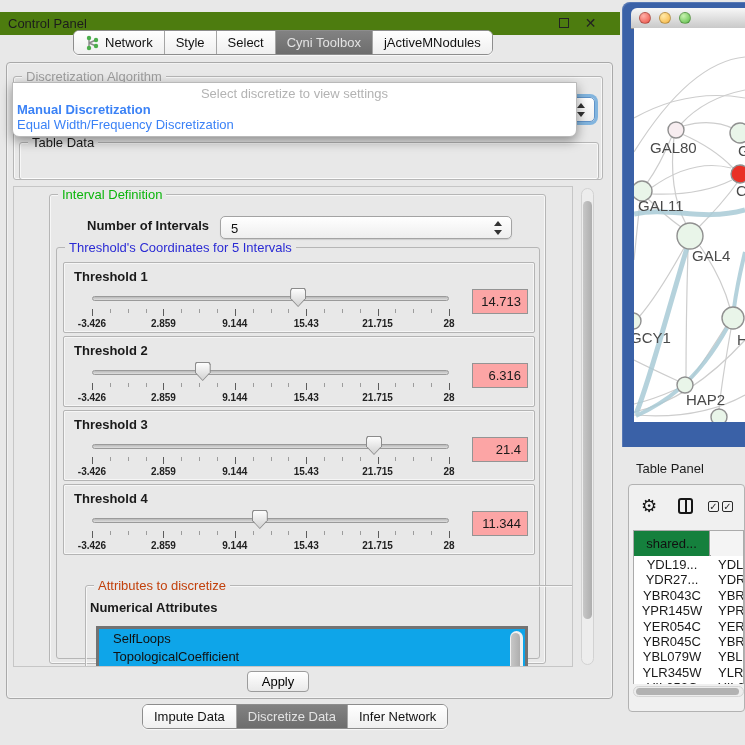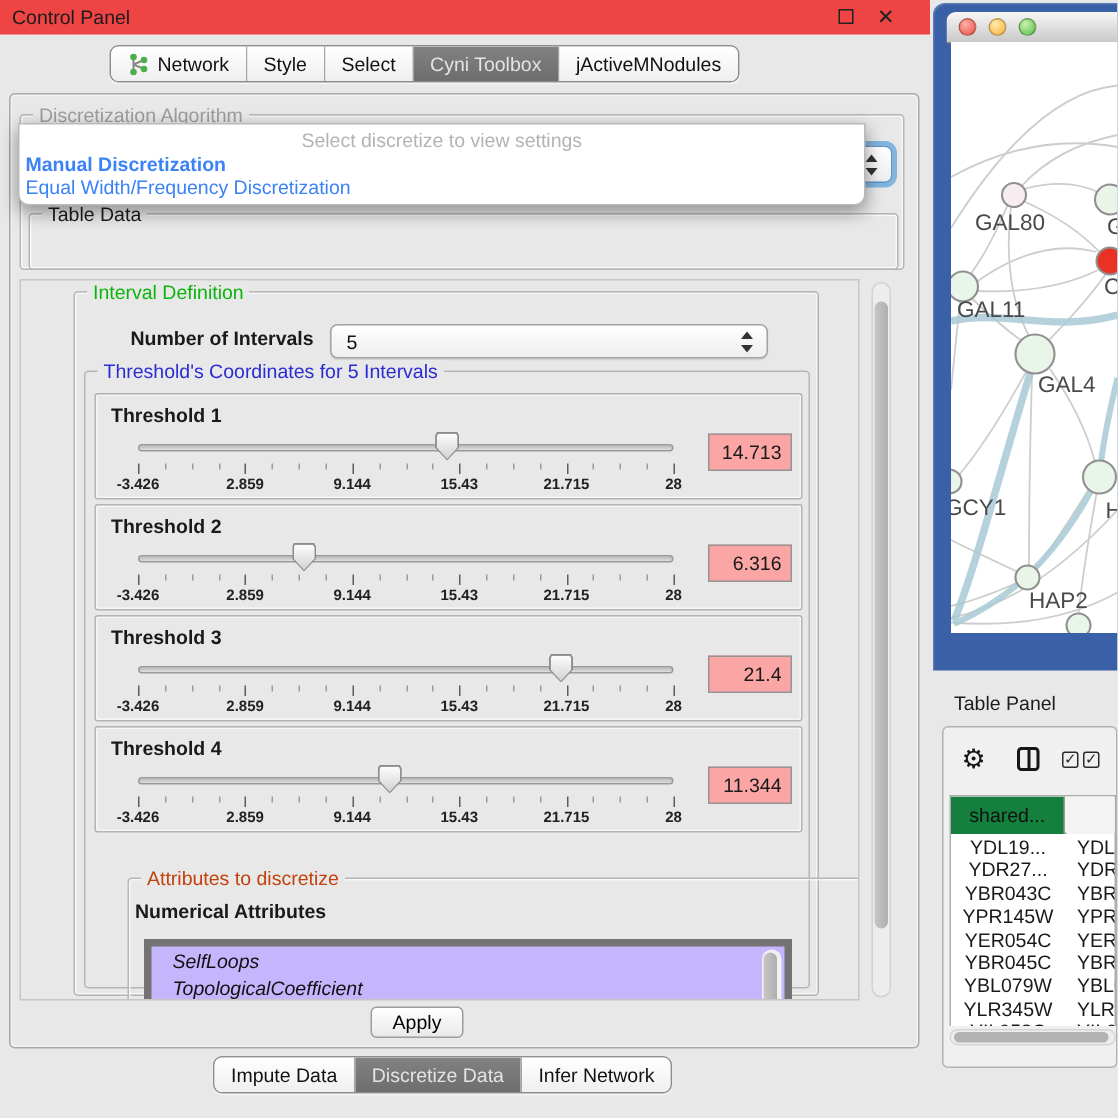--- a/index.html
+++ b/index.html
@@ -5,21 +5,21 @@
   * { margin:0; padding:0; box-sizing:border-box; }
   html,body { width:745px; height:745px; }
   body {
     font-family:"Liberation Sans","DejaVu Sans",sans-serif;
     font-size:13px; color:#1a1a1a;
     background:#e8e8e8; position:relative; overflow:hidden;
   }
   .abs { position:absolute; }
 
   
-  #cp-titlebar { left:0; top:0; width:620px; height:23px; background:#ef4444; }
+  #cp-titlebar { left:0; top:12px; width:620px; height:23px; background:#4d7c0f; }
   #cp-title { left:8px; top:4px; font-size:13px; color:#1c1c1c; }
   .win-ic { top:4px; width:15px; height:15px; text-align:center; line-height:14px; font-weight:bold; color:#222; cursor:default; }
   #float-ic { left:556px; }
   #float-ic span { display:inline-block; width:10px; height:10px; border:1.5px solid #222; margin-top:2px; }
   #close-ic { left:583px; font-size:14px; }
 
   
   .seg-group { display:flex; height:25px; border:1px solid #8d8d8d; border-radius:6px; overflow:hidden; background:#fff;
                box-shadow:0 1px 1px rgba(255,255,255,.7); }
   .seg { display:flex; align-items:center; padding:0 11px; background:linear-gradient(#ffffff,#efefef);
@@ -91,21 +91,21 @@
   .tick.minor { height:4px; opacity:.55; }
   .tick.major { height:7px; }
   .tick-label { position:absolute; top:55px; width:52px; margin-left:-26px; text-align:center;
                 font-size:10px; font-weight:bold; color:#222; }
   .value-box { position:absolute; left:408px; top:26px; width:56px; height:25px; background:#fca5a5; border:1px solid #949494;
                font-size:13px; text-align:right; line-height:23px; padding-right:6px; }
 
   #attr-group { left:35px; top:390px; width:497px; height:120px; }
   #attr-group > .group-title { color:#c2410c; }
   #attr-list-title { position:absolute; left:4px; top:14px; font-weight:bold; }
-  #attr-list { position:absolute; left:10px; top:40px; width:432px; height:70px; background:#c4b5fd; border:5px solid #737373; overflow:hidden;font-style:italic; }
+  #attr-list { position:absolute; left:10px; top:40px; width:432px; height:70px; background:#0ea5e9; border:3px solid #737373; overflow:hidden; }
   .attr-item { padding:2px 0 1px 14px; font-size:13px; color:#111; white-space:nowrap; }
   #attr-scroll { right:2px; top:2px; height:64px; border:none; background:#f1f1f1; }
   #attr-scroll .vthumb { top:2px; height:42px; }
 
   #apply-btn { left:247px; top:671px; width:62px; height:21px; background:linear-gradient(#ffffff,#e9e9e9);
                border:1px solid #9c9c9c; border-radius:4px; font-size:13px; text-align:center; line-height:19px; cursor:default; }
 
   
   #net-window { left:622px; top:2px; width:123px; height:445px; background:#3a61a7; border-top-left-radius:8px;
                 box-shadow:inset 1px 1px 0 rgba(255,255,255,.15); }

